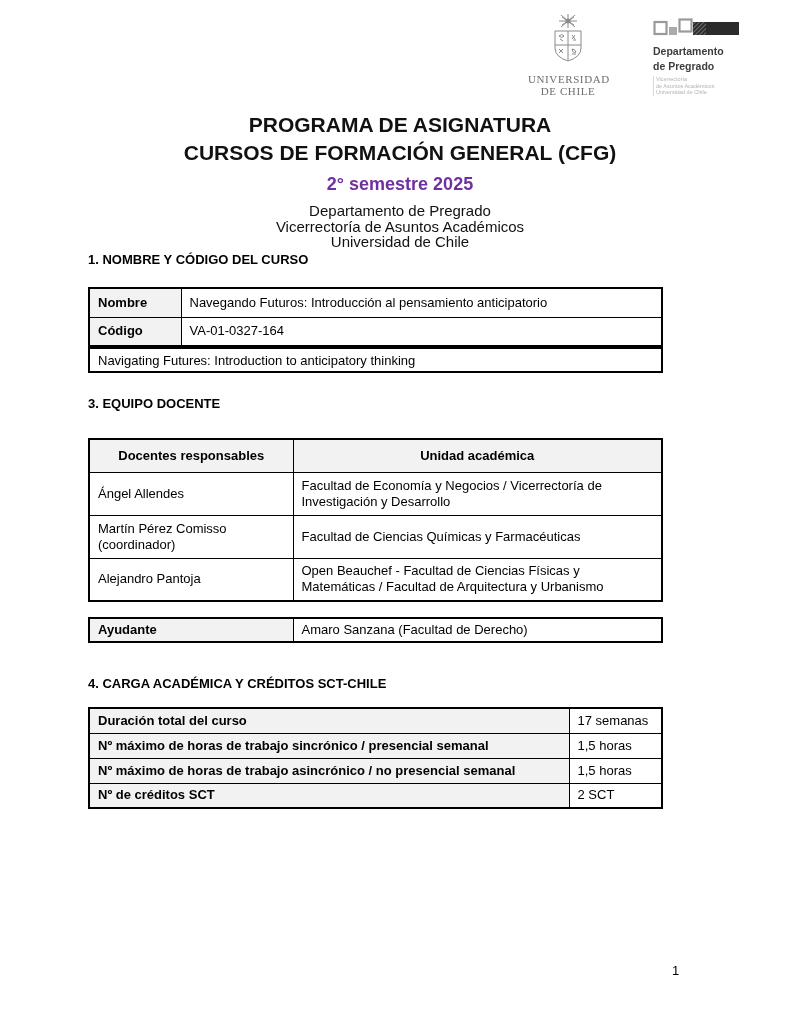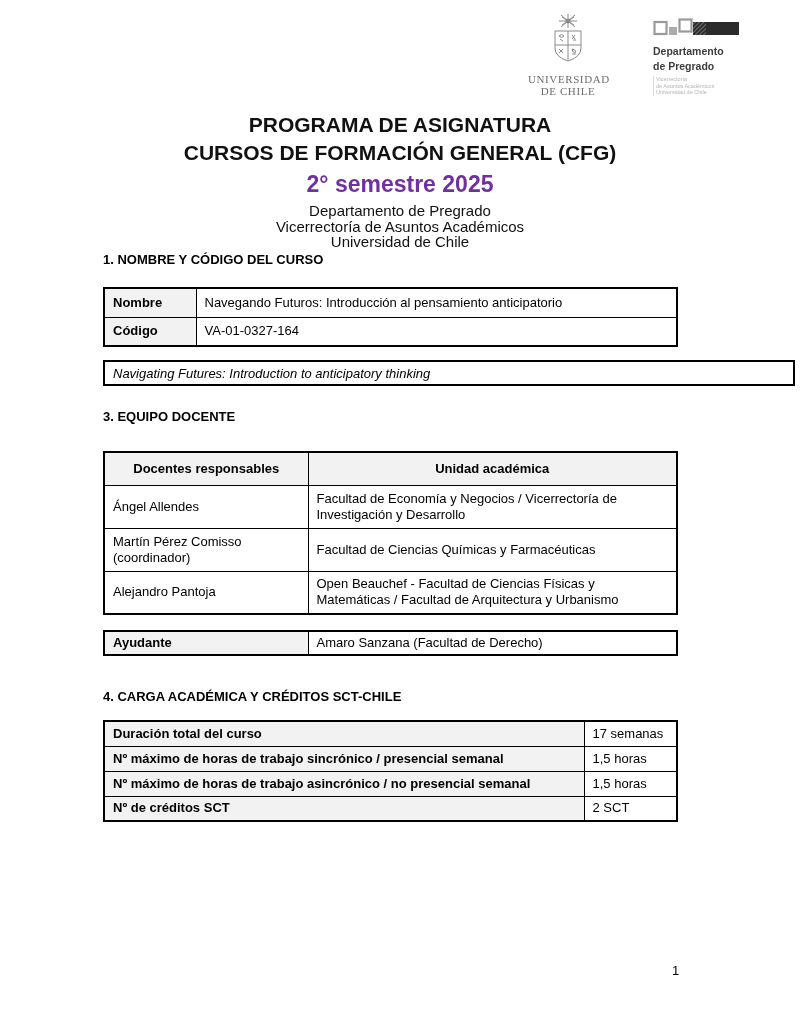--- a/index.html
+++ b/index.html
@@ -57,37 +57,37 @@
     width: 100%;
     text-align: center;
   }
   .doc-title {
     font-size: 21px;
     font-weight: bold;
     line-height: 28px;
     color: #111;
   }
   .semester {
-    font-size: 23px;
+    font-size: 18px;
     font-weight: bold;
     line-height: 30px;
     margin-top: 2px;
   }
   .subtitle {
     font-size: 15px;
     line-height: 15.5px;
     color: #111;
   }
   .subtitle-first { margin-top: 4px; }
 
   
   .content {
     position: absolute;
     top: 250px;
-    left: 103px;
+    left: 88px;
     width: 575px;
   }
   .sec-heading {
     font-size: 13px;
     font-weight: bold;
     line-height: 16px;
     color: #000;
   }
   .h-s1 { margin-top: 2px; }
   .h-s2 { margin-top: 35px; }
@@ -111,26 +111,24 @@
   }
   .label-cell {
     background: #f2f2f2;
     font-weight: bold;
   }
   .t1 { margin-top: 19px; }
   .t1 td { height: 29px; }
   .t1 .c1 { width: 92px; }
 
   .en-box {
-    margin-top: 13px;
-    width: 692px;
+    width: 575px;
     height: 26px;
     border: 2px solid #000;
     font-size: 13px;
-    font-style: italic;
     padding: 3px 8px;
     line-height: 18px;
   }
 
   .t3 { margin-top: 26px; }
   .t3 th {
     background: #f2f2f2;
     font-weight: bold;
     text-align: center;
     height: 33px;

